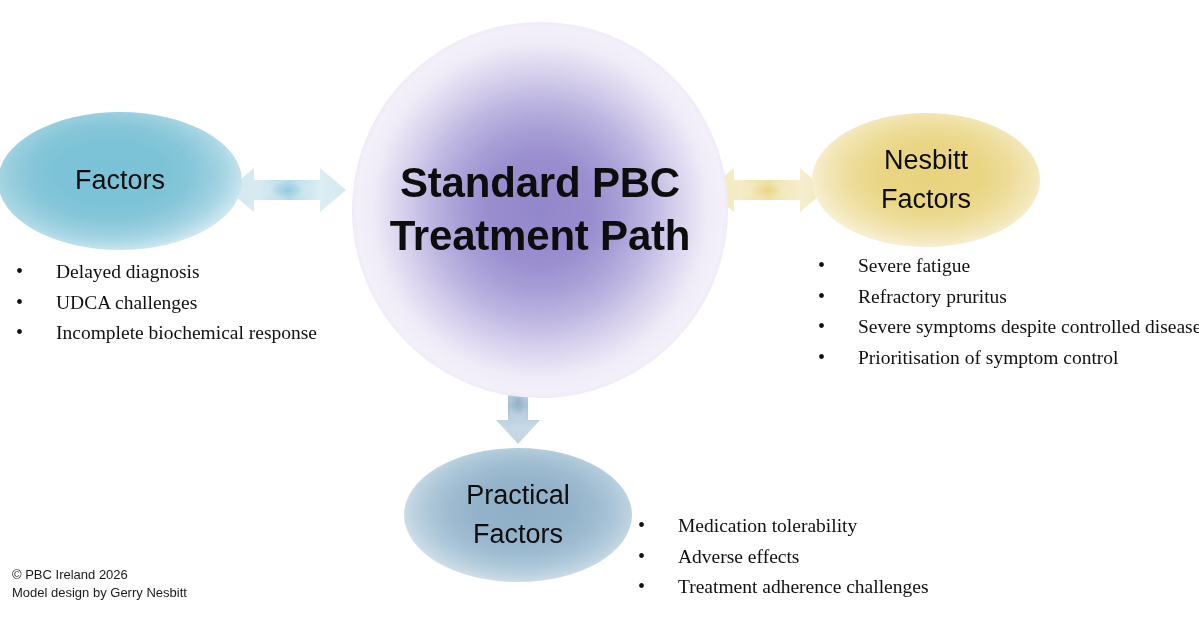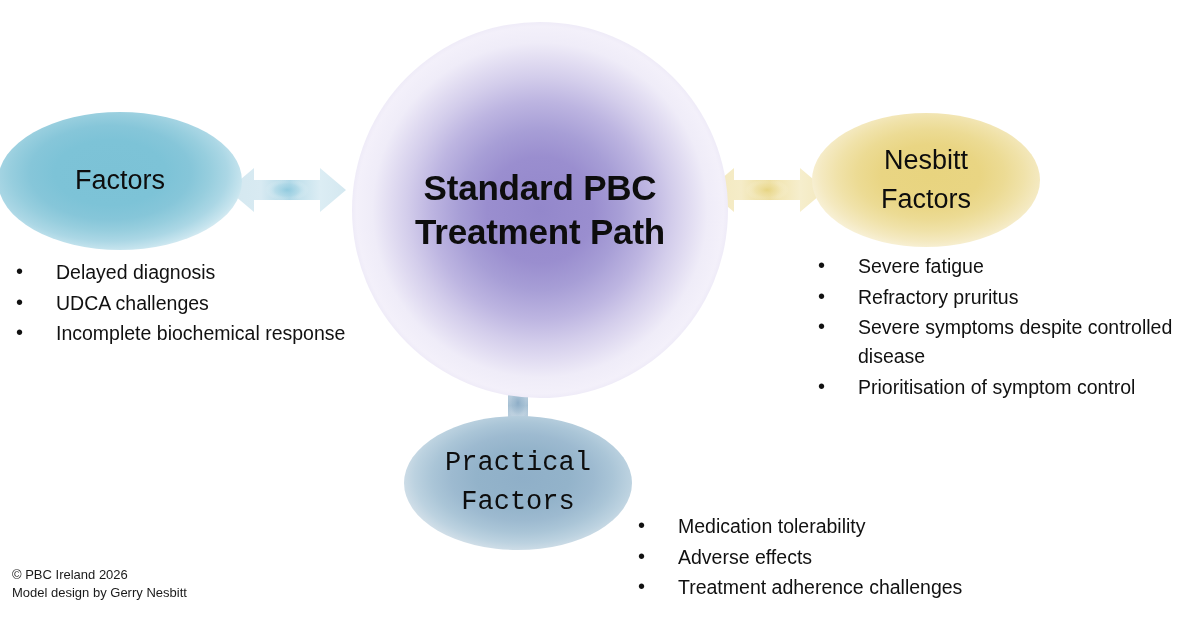--- a/index.html
+++ b/index.html
@@ -45,21 +45,21 @@
   .hub-title {
     position: absolute;
     left: 0;
     top: 0;
     width: 376px;
     height: 376px;
     display: flex;
     flex-direction: column;
     align-items: center;
     justify-content: center;
-    font-size: 35px;
+    font-size: 42px;
     font-weight: bold;
     line-height: 1.26;
     color: #0d0d0d;
     text-align: center;
     letter-spacing: -0.2px;
   }
 
   
   .node {
     position: absolute;
@@ -101,33 +101,32 @@
         #ecdb94 54%,
         #f0e2a9 68%,
         #f4e9c0 80%,
         #f8f1d8 90%,
         #fcf8ec 96%,
         #ffffff 100%);
   }
 
   #node-practical {
     left: 404px;
-    top: 416px;
+    top: 448px;
     width: 228px;
     height: 134px;
     background: radial-gradient(ellipse 60% 62% at 52% 46%,
         #8fafc8 0%,
         #93b3ca 34%,
         #9dbad0 52%,
         #aac5d7 66%,
         #bcd2e0 79%,
         #d3e0e9 90%,
         #e8eff3 96%,
         #ffffff 100%);
-    font-family: Liberation Mono, monospace;
   }
 
   
   .arrow {
     position: absolute;
   }
 
   #arrow-left {
     left: 228px;
     top: 166px;
@@ -156,20 +155,21 @@
   }
   .bullets ul {
     margin: 0;
     padding: 0;
     list-style: none;
   }
   .bullets li {
     position: relative;
     padding-left: 46px;
     margin: 0 0 2px 0;
+    font-family: Liberation Serif, serif;
   }
   .bullets li::before {
     content: "\2022";
     position: absolute;
     left: 6px;
     top: -1px;
     font-size: 20px;
     color: #111111;
   }
 

